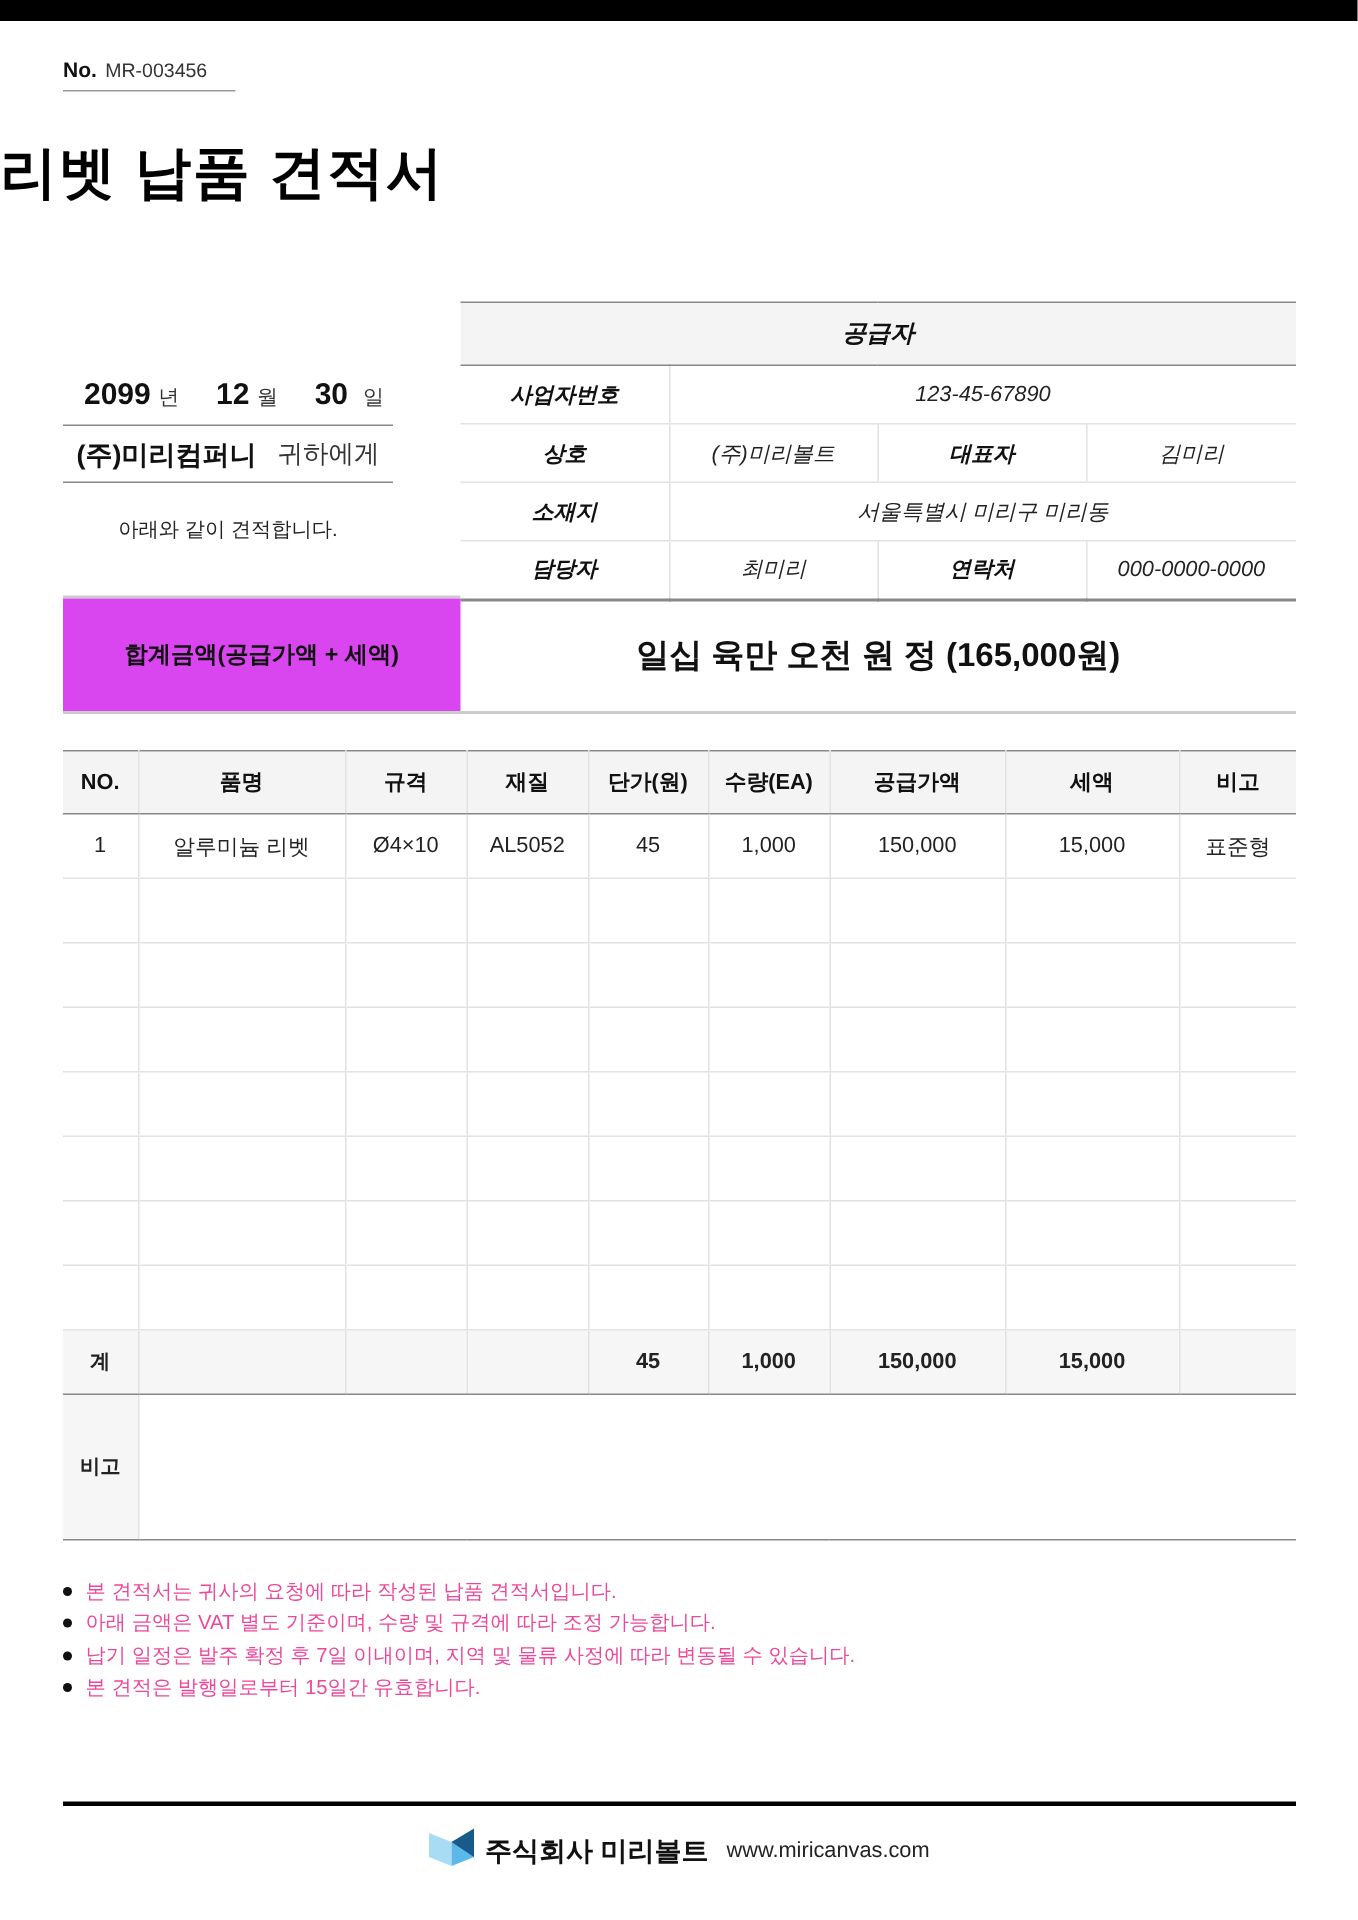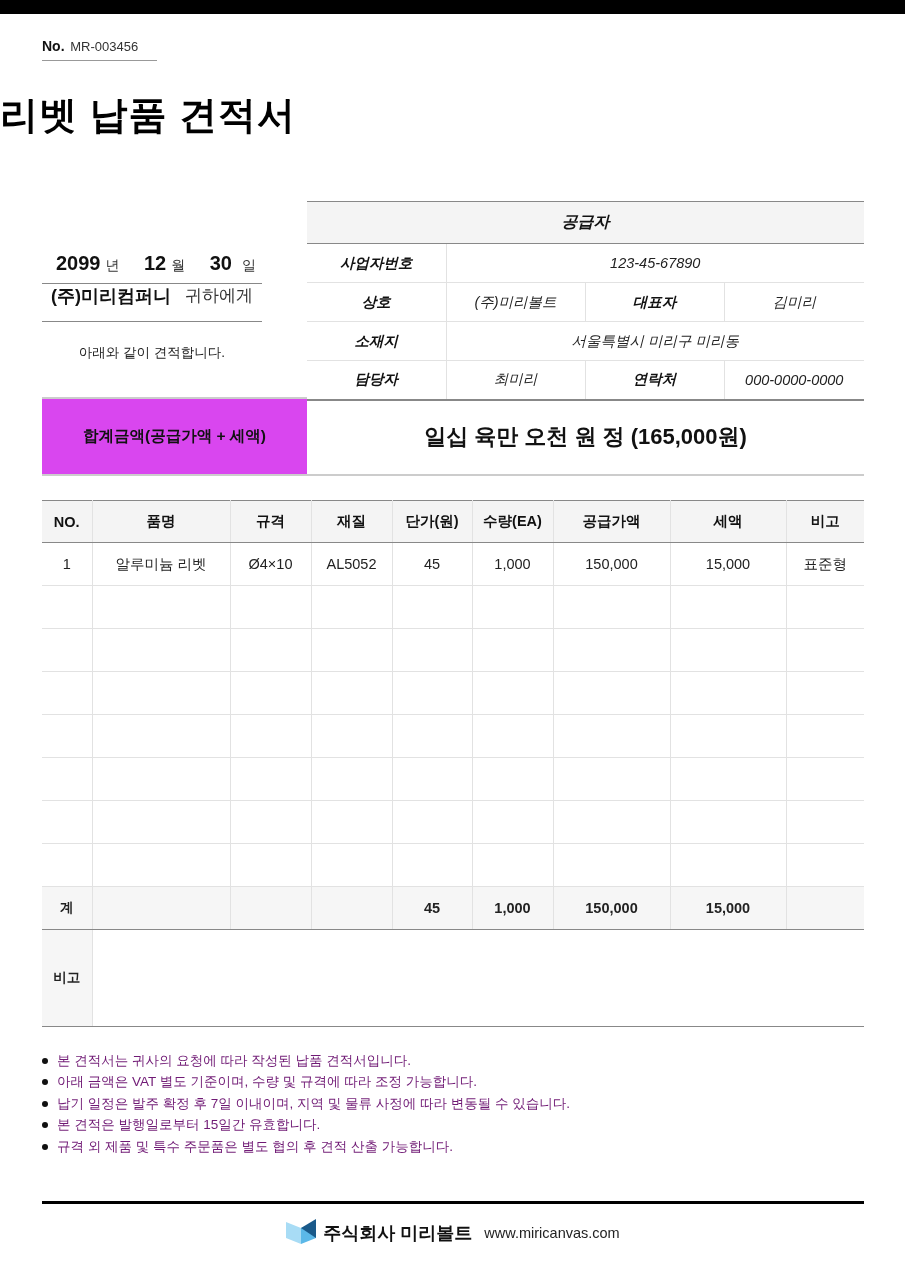--- a/index.html
+++ b/index.html
@@ -11,21 +11,21 @@
   .docno b { font-weight: bold; color: #111; font-size: 14px; margin-right: 2px; }
 
   .title { position: absolute; left: 0; top: 90px; width: 905px; text-align: left; font-size: 38px; font-weight: bold; letter-spacing: 1px; color: #000; }
 
   
   .recipient { position: absolute; left: 42px; top: 244px; width: 220px; }
   .date-row { height: 40px; border-bottom: 1px solid #888; display: flex; align-items: center; justify-content: space-between; padding: 0 6px 0 14px; font-size: 17px; }
   .date-row .num { font-weight: bold; font-size: 20px; }
   .date-row .unit { font-size: 14px; color: #333; margin-left: 5px; }
   .date-part { display: flex; align-items: baseline; }
-  .company-row { height: 38px; border-bottom: 1px solid #888; display: flex; align-items: flex-start; justify-content: center; }
+  .company-row { height: 38px; border-bottom: 1px solid #888; display: flex; align-items: center; justify-content: center; }
   .company-row .company { font-weight: bold; font-size: 18px; }
   .company-row .honorific { font-size: 17px; color: #333; margin-left: 14px; }
   .intro { text-align: center; font-size: 13.5px; color: #222; margin-top: 22px; }
 
   
   .supplier { position: absolute; left: 307px; top: 201px; width: 557px; border-collapse: collapse; border-top: 1px solid #888; border-bottom: 2px solid #888; }
   .supplier td, .supplier th { height: 39px; text-align: center; font-size: 14.5px; border-bottom: 1px solid #e2e2e2; border-left: 1px solid #e2e2e2; font-style: italic; }
   .supplier tr td:first-child, .supplier tr th:first-child { border-left: none; }
   .supplier .head { height: 42px; background: #f4f4f4; font-weight: bold; font-size: 16px; border-bottom: 1px solid #888; }
   .supplier .lbl { font-weight: bold; width: 139px; }
@@ -43,21 +43,21 @@
   .items th { height: 42px; background: #f4f4f4; font-size: 14.5px; font-weight: bold; border-bottom: 1px solid #888; border-left: 1px solid #e2e2e2; }
   .items td { height: 43px; text-align: center; font-size: 14.5px; color: #222; border-bottom: 1px solid #e2e2e2; border-left: 1px solid #e2e2e2; }
   .items tr th:first-child, .items tr td:first-child { border-left: none; }
   .items tr.sum td { background: #f6f6f6; font-weight: bold; border-top: 1px solid #888; border-bottom: 1px solid #888; }
   .items tr.note td { height: 97px; border-bottom: 1px solid #888; }
   .items tr.note td.lbl { background: #f6f6f6; font-weight: bold; font-size: 13.5px; }
   .items tr.sum td.lbl { font-size: 13.5px; }
 
   
   .notes { position: absolute; left: 42px; top: 1050px; list-style: none; }
-  .notes li { font-size: 13.5px; color: #701a75; height: 21.5px; display: flex; align-items: center; }
+  .notes li { font-size: 13.5px; color: #ec4899; height: 21.5px; display: flex; align-items: center; }
   .notes li::before { content: ""; width: 6px; height: 6px; border-radius: 50%; background: #111; margin-right: 9px; flex: none; }
 
   .footer-rule { position: absolute; left: 42px; top: 1201px; width: 822px; height: 3px; background: #000; }
   .footer { position: absolute; left: 0; top: 1218px; width: 905px; display: flex; justify-content: center; align-items: center; }
   .footer .brand { font-weight: bold; font-size: 18px; margin-left: 6px; margin-right: 12px; }
   .footer .url { font-size: 14.5px; color: #222; }
 </style>
 </head>
 <body>
 
@@ -256,21 +256,20 @@
       <td colspan="8" style="border-left:1px solid #e2e2e2"></td>
     </tr>
   </tbody>
 </table>
 
 <ul class="notes">
   <li>본 견적서는 귀사의 요청에 따라 작성된 납품 견적서입니다.</li>
   <li>아래 금액은 VAT 별도 기준이며, 수량 및 규격에 따라 조정 가능합니다.</li>
   <li>납기 일정은 발주 확정 후 7일 이내이며, 지역 및 물류 사정에 따라 변동될 수 있습니다.</li>
   <li>본 견적은 발행일로부터 15일간 유효합니다.</li>
-  <li>규격 외 제품 및 특수 주문품은 별도 협의 후 견적 산출 가능합니다.</li>
 </ul>
 
 <div class="footer-rule"></div>
 <div class="footer">
   <span>
     <svg width="32" height="26" viewBox="0 0 32 26">
       <polygon points="1,4 16,10 16,26 1,20" fill="#a8dcf5"></polygon>
       <polygon points="16,10 31,4 31,20 16,26" fill="#5bb8e8"></polygon>
       <polygon points="16,10 31,1 31,20" fill="#1a5a8a"></polygon>
     </svg>

